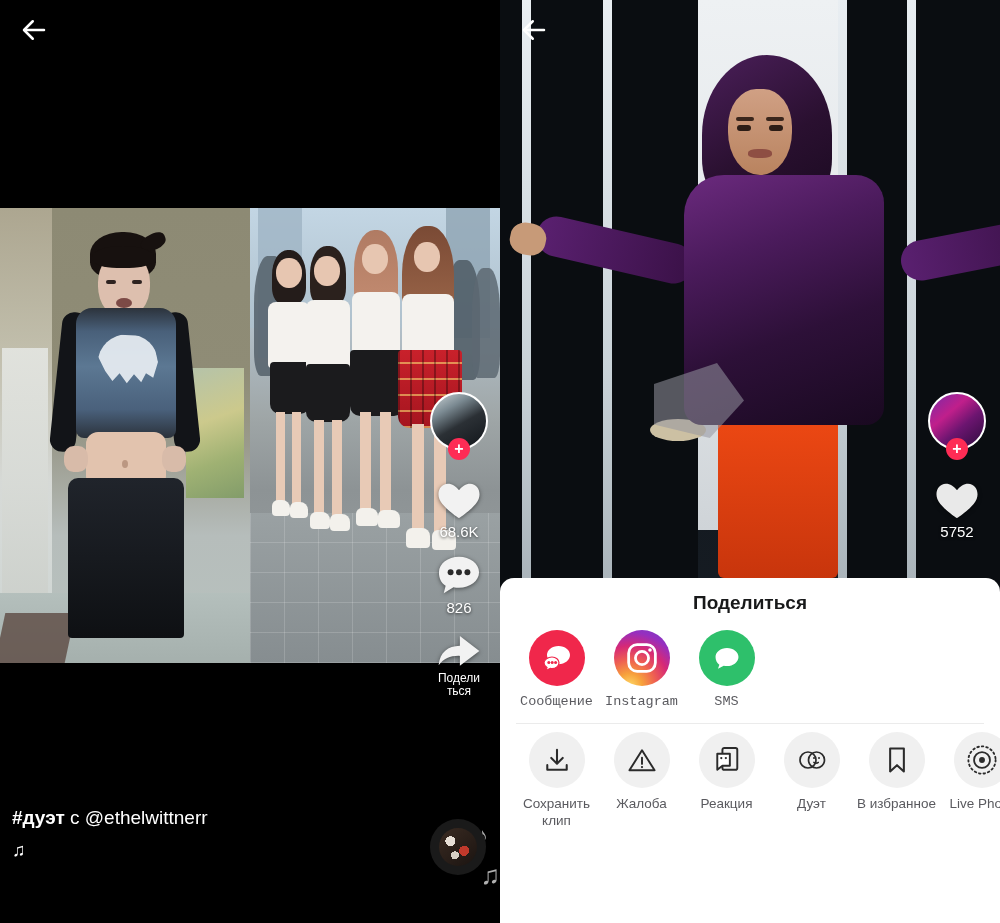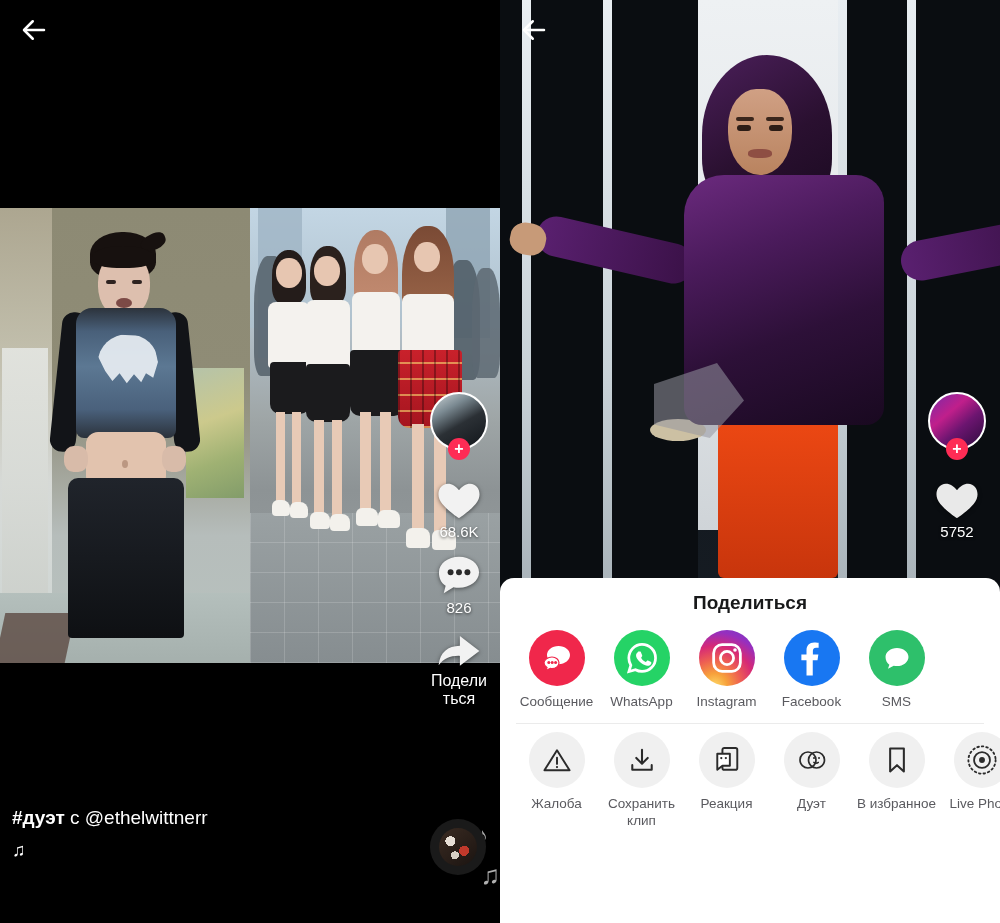--- a/index.html
+++ b/index.html
@@ -167,21 +167,21 @@
     display:flex; align-items:center; justify-content:center;
     font-size: 16px; line-height: 1; font-weight: 700;
   }
   .rail-item { display:flex; flex-direction:column; align-items:center; margin-bottom: 14px; }
   .rail-item svg { display:block; filter: drop-shadow(0 1px 2px rgba(0,0,0,.5)); }
   .rail-count {
     color:#fff; font-size: 15px; margin-top: 3px;
     text-shadow: 0 1px 3px rgba(0,0,0,.7);
   }
   .rail-label {
-    color:#fff; font-size: 16px; line-height: 1.12; text-align:center; margin-top:4px;
+    color:#fff; font-size: 12px; line-height: 1.12; text-align:center; margin-top:4px;
     text-shadow: 0 1px 3px rgba(0,0,0,.7);
   }
 
   
   .caption {
     position:absolute; left: 12px; bottom: 62px; width: 380px; z-index: 30;
   }
   .caption-user { color:#fff; font-size: 19px; margin-bottom: 11px; }
   .caption-text { color:#fff; font-size: 19px; margin-bottom: 11px; }
   .caption-text b { font-weight: 700; }
@@ -284,21 +284,21 @@
   }
   .sheet-title {
     text-align:center; font-size: 19px; font-weight:700; color:#18191a;
     padding: 14px 0 6px;
   }
   .sheet-row {
     display:flex; align-items:flex-start;
     padding: 8px 14px 10px;
     gap: 0;
   }
-  .sheet-row.apps { padding-top: 10px; }
+  .sheet-row.apps { padding-top: 10px; font-family: Liberation Mono, monospace; }
   .share-item {
     width: 85px; flex: 0 0 85px;
     display:flex; flex-direction:column; align-items:center;
   }
   .share-icon {
     width: 56px; height: 56px; border-radius: 50%;
     display:flex; align-items:center; justify-content:center;
     overflow:hidden;
   }
   .share-icon.grey { background:#f0f0f0; }
@@ -538,85 +538,68 @@
               <path d="M19.5 6C26 6 31 10 31 15.1c0 5-5 9.1-11.5 9.1-.6 0-1.2 0-1.8-.1l-4.3 2.4.9-3.2C11 21.7 8 18.7 8 15.1 8 10 13 6 19.5 6z" fill="#fff"></path>
               <path d="M13 17c4 0 7 2.6 7 5.8 0 3.2-3.1 5.8-7 5.8-.6 0-1.2-.1-1.7-.2L7 30.6l1-3c-1.8-1.1-3-2.8-3-4.8C5 19.6 9 17 13 17z" fill="#fff" stroke="#f0274b" stroke-width="1.2"></path>
               <circle cx="9.8" cy="22.6" r="1.5" fill="#f0274b"></circle>
               <circle cx="13.2" cy="22.6" r="1.5" fill="#f0274b"></circle>
               <circle cx="16.6" cy="22.6" r="1.5" fill="#f0274b"></circle>
             </svg>
           </div>
           <div class="share-label">Сообщение</div>
         </div>
 
-        <div class="share-item">
-          <div class="share-icon" style="background:#25d366;">
-            <svg width="38" height="38" viewBox="0 0 32 32">
-              <path d="M16 4.5c6.3 0 11.4 5.1 11.4 11.4 0 6.3-5.1 11.4-11.4 11.4-2 0-3.9-.5-5.5-1.4L5 27.4l1.6-5.3c-1.1-1.7-1.7-3.8-1.7-6 0-6.4 5.1-11.6 11.1-11.6z" fill="none" stroke="#fff" stroke-width="2.3"></path>
-              <path d="M12.4 11.2c.3-.7.6-.7 1-.7h.8c.3 0 .6 0 .9.7l1 2.4c.1.3.2.6 0 .9l-.6.8c-.2.2-.3.5-.1.8.7 1.3 1.9 2.5 3.3 3.1.3.2.6.1.8-.1l.7-.8c.2-.3.5-.3.8-.2l2.3 1.1c.5.2.6.5.6.8 0 .8-.5 2-1.7 2.4-1 .3-2.3.3-5.4-1.2-3.4-1.7-5.2-5-5.5-5.8-.3-.9-.5-2.2.1-3.2z" fill="#fff"></path>
-            </svg>
-          </div>
-          <div class="share-label">WhatsApp</div>
-        </div>
 
         <div class="share-item">
           <div class="share-icon" style="background: radial-gradient(circle at 28% 100%, #fdd867 0%, #f7a13b 18%, #ee5f52 38%, #d62976 58%, #962fbf 78%, #6c41c8 100%);">
             <svg width="34" height="34" viewBox="0 0 28 28" fill="none" stroke="#fff" stroke-width="2.3">
               <rect x="3" y="3" width="22" height="22" rx="7"></rect>
               <circle cx="14" cy="14" r="5.4"></circle>
               <circle cx="20.6" cy="7.4" r="1.5" fill="#fff" stroke="none"></circle>
             </svg>
           </div>
           <div class="share-label">Instagram</div>
         </div>
 
 
-        <div class="share-item">
-          <div class="share-icon" style="background:#1877f2;">
-            <svg width="40" height="40" viewBox="0 0 32 32">
-              <path d="M20.4 17.8l.7-4.6h-4.4v-3c0-1.3.6-2.5 2.6-2.5h2V3.8s-1.8-.3-3.6-.3c-3.7 0-6.1 2.2-6.1 6.3v3.4H7.5v4.6h4.1V30h5v-12.2h3.8z" fill="#fff"></path>
-            </svg>
-          </div>
-          <div class="share-label">Facebook</div>
-        </div>
 
         <div class="share-item">
           <div class="share-icon" style="background:#2ec06b;">
             <svg width="36" height="36" viewBox="0 0 32 32">
               <path d="M16 7c5.7 0 10.2 3.6 10.2 8.1 0 4.5-4.6 8.1-10.2 8.1-1 0-2-.1-2.9-.3L8 25.6l1.2-3.6C7.1 20.4 5.8 18 5.8 15.1 5.8 10.6 10.3 7 16 7z" fill="#fff"></path>
             </svg>
           </div>
           <div class="share-label">SMS</div>
         </div>
       </div>
 
       <div class="sheet-divider"></div>
 
       <div class="sheet-row">
+
+        <div class="share-item">
+          <div class="share-icon grey">
+            <svg width="32" height="32" viewBox="0 0 28 28" fill="none" stroke="#2b2b2b" stroke-width="1.8" stroke-linecap="round" stroke-linejoin="round">
+              <line x1="14" y1="5" x2="14" y2="16.5"></line>
+              <polyline points="9 12.2 14 17.2 19 12.2"></polyline>
+              <polyline points="5.5 18.5 5.5 22.5 22.5 22.5 22.5 18.5"></polyline>
+            </svg>
+          </div>
+          <div class="share-label">Сохранить клип</div>
+        </div>
 
         <div class="share-item">
           <div class="share-icon grey">
             <svg width="32" height="32" viewBox="0 0 28 28" fill="none" stroke="#2b2b2b" stroke-width="1.7" stroke-linejoin="round" stroke-linecap="round">
               <path d="M14 5.5 25 23H3z"></path>
               <line x1="14" y1="12" x2="14" y2="17.4"></line>
               <circle cx="14" cy="20.2" r="1" fill="#2b2b2b" stroke="none"></circle>
             </svg>
           </div>
           <div class="share-label">Жалоба</div>
-        </div>
-
-        <div class="share-item">
-          <div class="share-icon grey">
-            <svg width="32" height="32" viewBox="0 0 28 28" fill="none" stroke="#2b2b2b" stroke-width="1.8" stroke-linecap="round" stroke-linejoin="round">
-              <line x1="14" y1="5" x2="14" y2="16.5"></line>
-              <polyline points="9 12.2 14 17.2 19 12.2"></polyline>
-              <polyline points="5.5 18.5 5.5 22.5 22.5 22.5 22.5 18.5"></polyline>
-            </svg>
-          </div>
-          <div class="share-label">Сохранить клип</div>
         </div>
 
         <div class="share-item">
           <div class="share-icon grey">
             <svg width="30" height="32" viewBox="0 0 26 28" fill="none" stroke="#2b2b2b" stroke-width="1.7" stroke-linejoin="round">
               <rect x="9" y="3.5" width="13" height="19" rx="1.6"></rect>
               <path d="M15.5 8.5h-11v14l4.5-3.5h6.5z" fill="#fff"></path>
               <circle cx="8" cy="12.3" r="1" fill="#2b2b2b" stroke="none"></circle>
               <circle cx="12" cy="12.3" r="1" fill="#2b2b2b" stroke="none"></circle>
             </svg>

